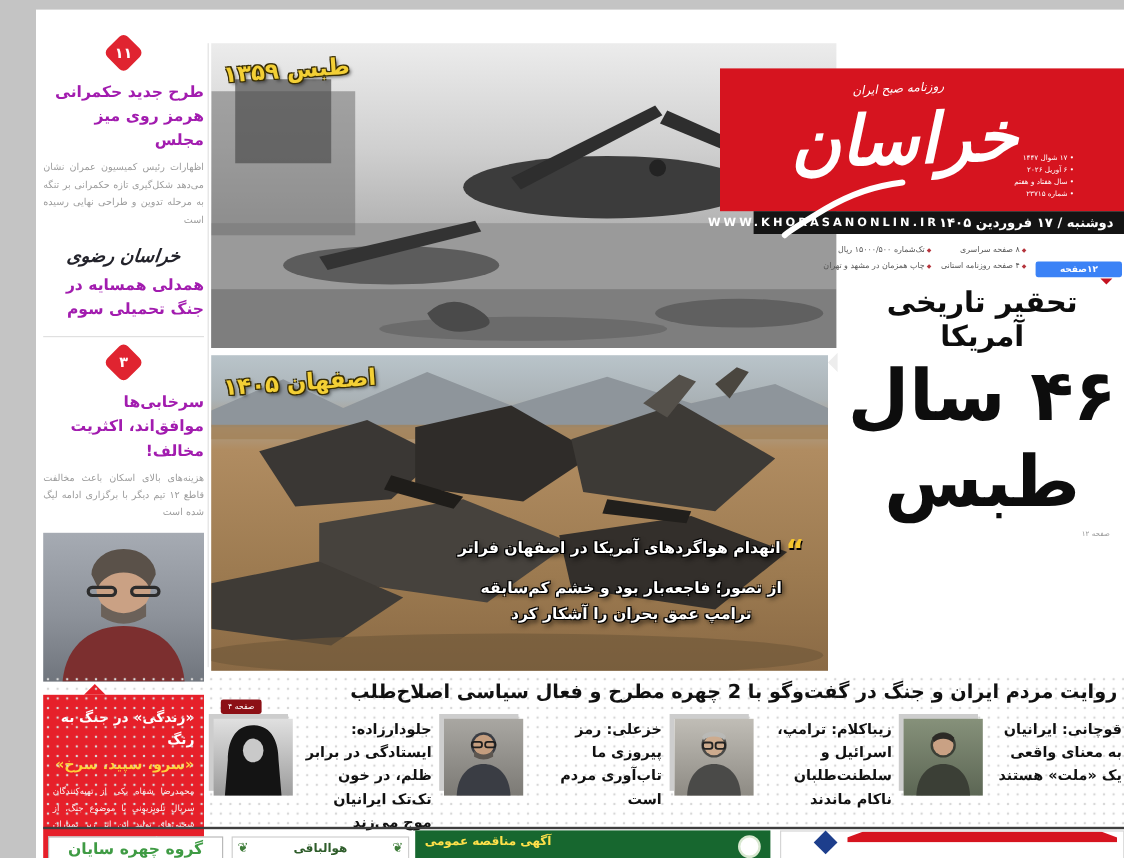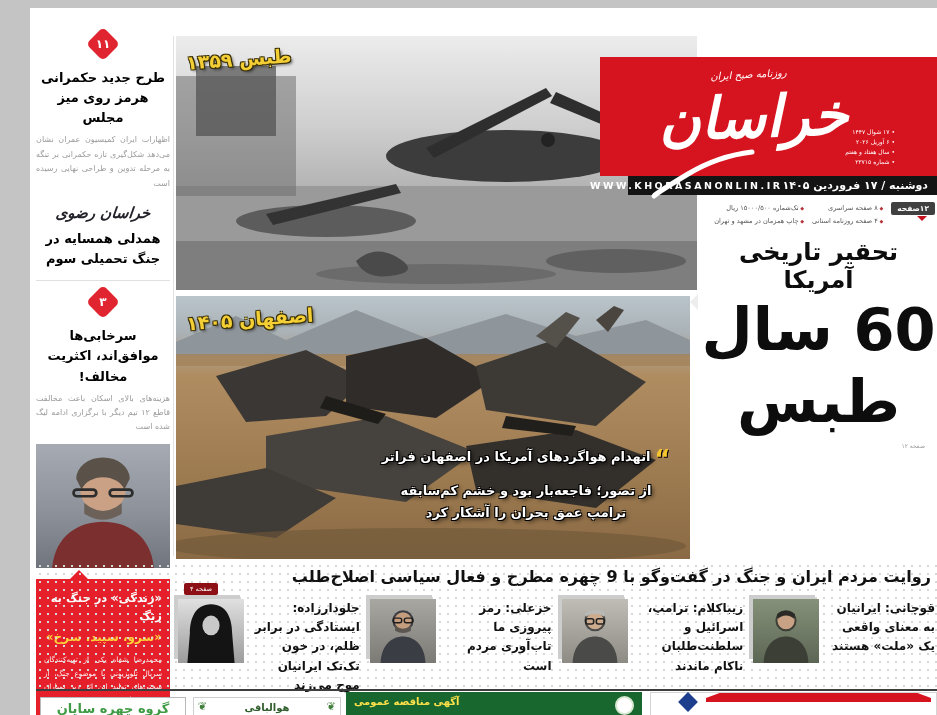--- a/index.html
+++ b/index.html
@@ -5,21 +5,21 @@
   html,body{margin:0;padding:0;background:#c9c9c9;font-family:"DejaVu Sans",sans-serif;}
   #canvas{position:relative;width:937px;height:715px;overflow:hidden;background:#c4c4c4;direction:rtl;}
   #paper{position:absolute;left:30px;top:8px;width:907px;height:707px;background:#ffffff;}
 
   
   #sidebar{position:absolute;left:36px;top:28px;width:134px;}
   .col-divider{position:absolute;left:173px;top:36px;width:1px;height:520px;background:#e2e2e2;}
   .diamond-wrap{text-align:center;margin:4px 0 12px;}
   .diamond{display:inline-block;width:24px;height:24px;background:#e02430;border-radius:5px;transform:rotate(45deg);}
   .diamond span{display:block;width:24px;height:24px;line-height:24px;transform:rotate(-45deg);color:#fff;font-weight:bold;font-size:12px;text-align:center;}
-  .sb-title{font-weight:bold;font-size:13px;line-height:1.55;color:#000000;text-align:center;}
+  .sb-title{font-weight:bold;font-size:13px;line-height:1.55;color:#a21caf;text-align:right;}
   .sb-sum{font-size:8px;line-height:1.8;color:#9b9b9b;text-align:justify;margin-top:5px;}
   .sb-brand{text-align:center;margin:13px 0 7px;font-size:15px;font-weight:bold;font-style:italic;color:#23232b;transform:skewX(-6deg);}
   .sb-rule{border-top:1px solid #e0e0e0;margin:11px 0 9px;}
   .sb-photo{width:134px;height:124px;margin-top:9px;position:relative;overflow:hidden;background:linear-gradient(180deg,#a6abb3 0%,#8d929a 55%,#70757d 100%);}
   .sb-photo svg{position:absolute;inset:0;}
   
   .culture-box{position:relative;margin-top:11px;background:#e6202a;padding:10px 8px 8px;color:#fff;}
   .culture-box:before{content:"";position:absolute;top:-9px;left:34px;border:9px solid transparent;border-bottom-color:#e6202a;border-top:none;}
   .culture-t1{font-size:11.5px;font-weight:bold;line-height:1.6;}
   .culture-t2{font-size:12px;font-weight:bold;color:#ffd23b;line-height:1.6;margin-top:2px;}
@@ -41,21 +41,21 @@
   .mast-tagline{position:absolute;top:12px;left:0;right:40px;text-align:center;color:#fff;font-size:10px;font-style:italic;transform:rotate(-3deg);}
   .mast-logo{position:absolute;top:26px;left:0;right:30px;text-align:center;color:#fff;font-size:57px;font-weight:bold;font-style:italic;line-height:1.2;transform:rotate(-2deg);letter-spacing:-2px;}
   .mast-info{position:absolute;right:42px;top:70px;text-align:right;color:#fff;font-size:6px;line-height:1.65;}
   .mast-info div:before{content:"• ";}
   #mast-strip{position:absolute;left:628px;top:176px;width:309px;height:19px;background:#141414;z-index:6;display:flex;align-items:center;justify-content:space-between;padding:0 9px;box-sizing:border-box;}
   .mast-date{color:#fff;font-size:11px;font-weight:bold;white-space:nowrap;}
   .mast-url{color:#fff;font-size:9.5px;font-weight:bold;letter-spacing:2.5px;direction:ltr;white-space:nowrap;}
   #mast-swoosh{position:absolute;left:648px;top:148px;z-index:7;pointer-events:none;}
   
   #edition{position:absolute;left:700px;top:202px;width:235px;display:flex;flex-direction:row;gap:8px;align-items:flex-start;z-index:4;}
-  .ed-badge{position:relative;background:#404040;color:#fff;font-size:7.5px;font-weight:bold;padding:2px 6px;border-radius:2px;flex-shrink:0;}
+  .ed-badge{position:relative;background:#3b82f6;color:#fff;font-size:7.5px;font-weight:bold;padding:2px 20px;border-radius:2px;flex-shrink:0;margin-top:16px;}
   .ed-badge:after{content:"";position:absolute;top:14px;right:8px;border:5px solid transparent;border-top-color:#c41320;}
   .ed-col{font-size:6.6px;color:#555;line-height:1.9;text-align:right;white-space:nowrap;}
   .ed-col div:before{content:"◆ ";color:#b5343c;font-size:5px;}
 
   
   #lead{position:absolute;left:700px;top:238px;width:237px;text-align:center;}
   .lead-kicker{font-size:24px;font-weight:900;color:#0d0d0d;letter-spacing:-0.5px;}
   .lead-line{font-size:59px;font-weight:900;color:#0d0d0d;line-height:1.22;letter-spacing:-1px;}
   .lead-pageref{text-align:right;font-size:6px;color:#9a9a9a;margin:4px 12px 0 0;}
   .lead-arrow{position:absolute;left:690px;top:294px;width:0;height:0;border:8px solid transparent;border-right-color:#ededed;border-left:none;z-index:4;}
@@ -105,21 +105,21 @@
   </svg>
 
   <div class="col-divider"></div>
 
   <div id="sidebar">
 
     <div class="diamond-wrap">
       <span class="diamond"><span>۱۱</span></span>
     </div>
     <div class="sb-title">طرح جدید حکمرانی هرمز روی میز مجلس</div>
-    <div class="sb-sum">اظهارات ایران کمیسیون عمران نشان می‌دهد شکل‌گیری تازه حکمرانی بر تنگه به مرحله تدوین و طراحی نهایی رسیده است</div>
+    <div class="sb-sum">اظهارات رئیس کمیسیون عمران نشان می‌دهد شکل‌گیری تازه حکمرانی بر تنگه به مرحله تدوین و طراحی نهایی رسیده است</div>
 
     <div class="sb-brand">خراسان رضوی</div>
     <div class="sb-title">همدلی همسایه در جنگ تحمیلی سوم</div>
 
     <div class="sb-rule"></div>
 
     <div class="diamond-wrap">
       <span class="diamond"><span>۳</span></span>
     </div>
     <div class="sb-title">سرخابی‌ها موافق‌اند، اکثریت مخالف!</div>
@@ -216,27 +216,27 @@
     </div>
     <div class="ed-col">
       <div>تک‌شماره ۱۵۰۰۰/۵۰۰ ریال</div>
       <div>چاپ همزمان در مشهد و تهران</div>
     </div>
   </div>
 
   <div class="lead-arrow"></div>
   <div id="lead">
     <div class="lead-kicker">تحقیر تاریخی آمریکا</div>
-    <div class="lead-line">60 سال</div>
+    <div class="lead-line">۴۶ سال</div>
     <div class="lead-line">طبس</div>
     <div class="lead-pageref">صفحه ۱۲</div>
   </div>
 
   <div id="interviews">
-    <div class="iv-header">روایت مردم ایران و جنگ در گفت‌وگو با 9 چهره مطرح و فعال سیاسی اصلاح‌طلب</div>
+    <div class="iv-header">روایت مردم ایران و جنگ در گفت‌وگو با 2 چهره مطرح و فعال سیاسی اصلاح‌طلب</div>
     <span class="iv-badge">صفحه ۴</span>
     <div class="iv-items">
 
       <div class="iv-item">
         <div class="iv-quote">قوچانی: ایرانیان به معنای واقعی یک «ملت» هستند</div>
         <div class="iv-photo ivp-1">
           <svg viewBox="0 0 100 100" preserveAspectRatio="none" style="color:#3b3f36">
             <use href="#sym-person"></use>
               <circle cx="50" cy="33" r="13" fill="#c9a184"></circle>
               <path d="M36,24 a16,12 0 0 1 28,0 l-2,6 a14,10 0 0 0 -24,0 Z" fill="#2c2a26"></path>

